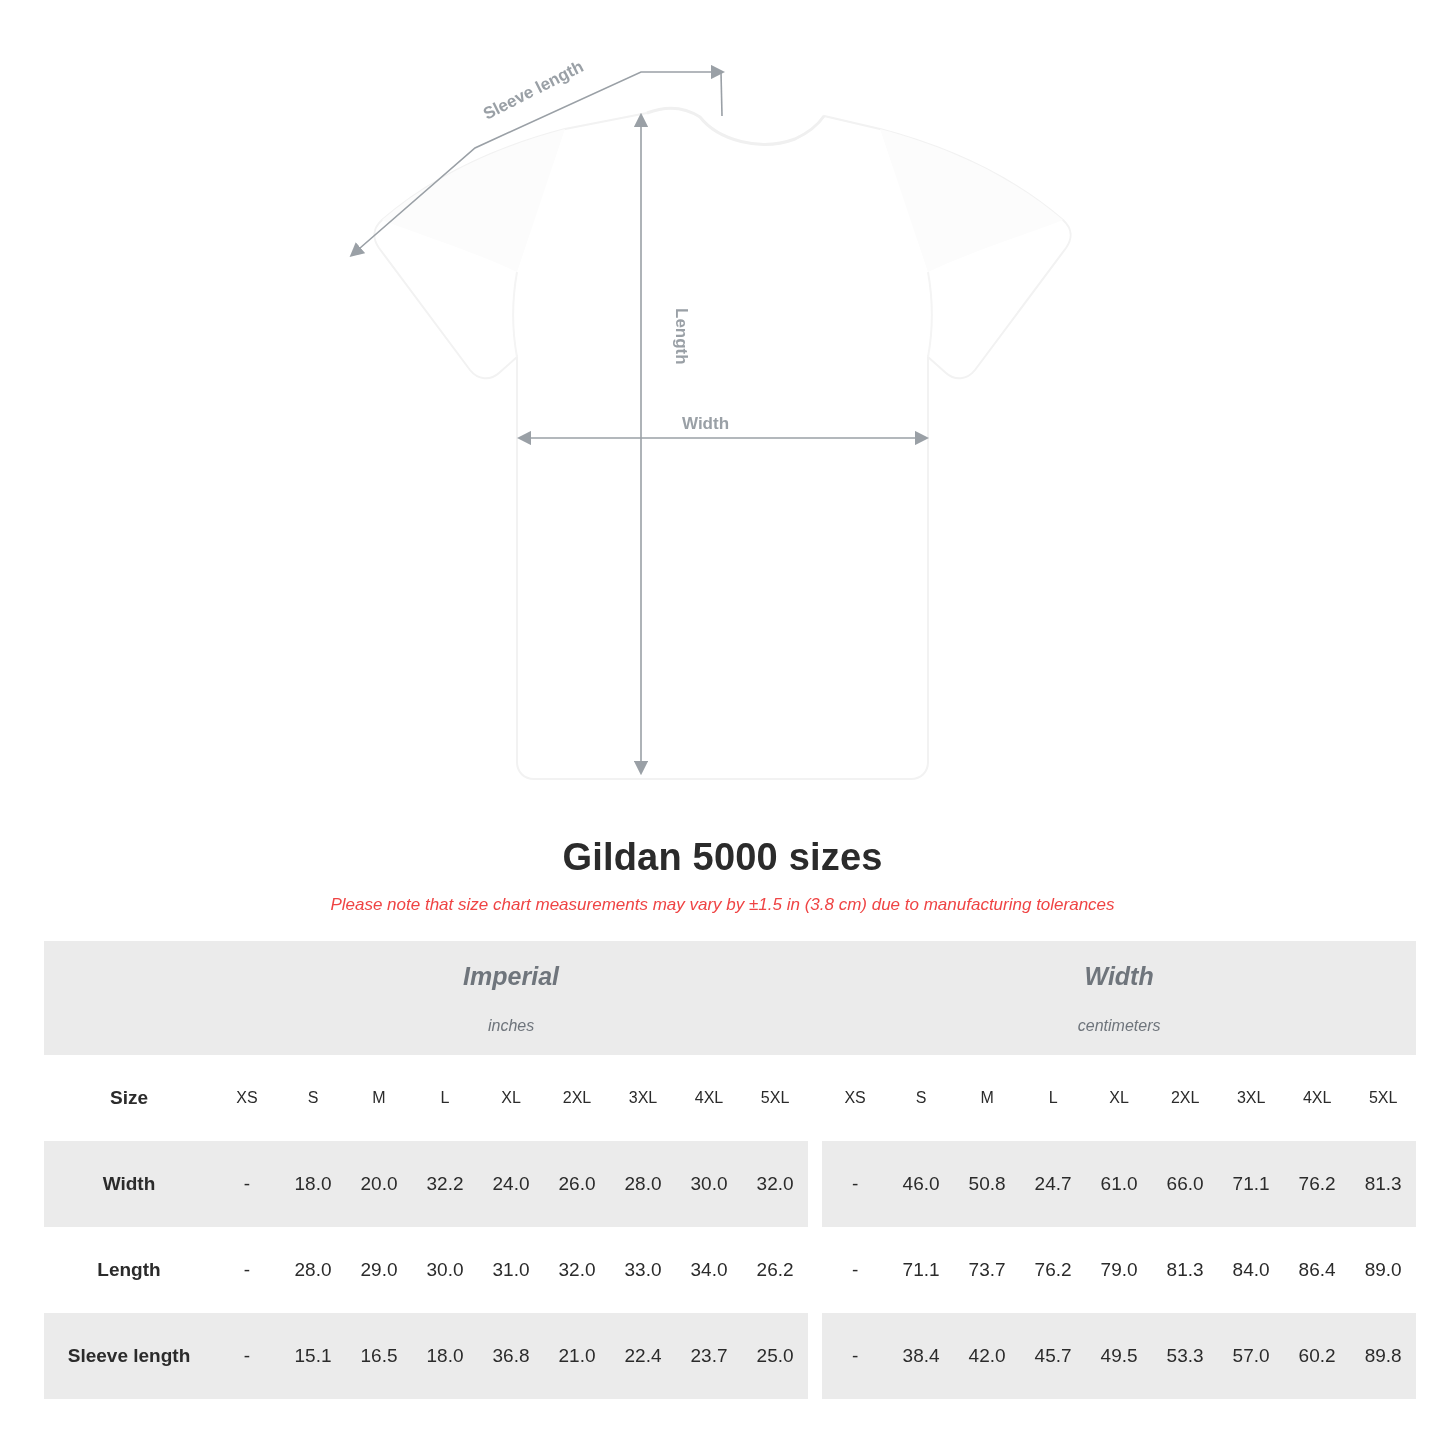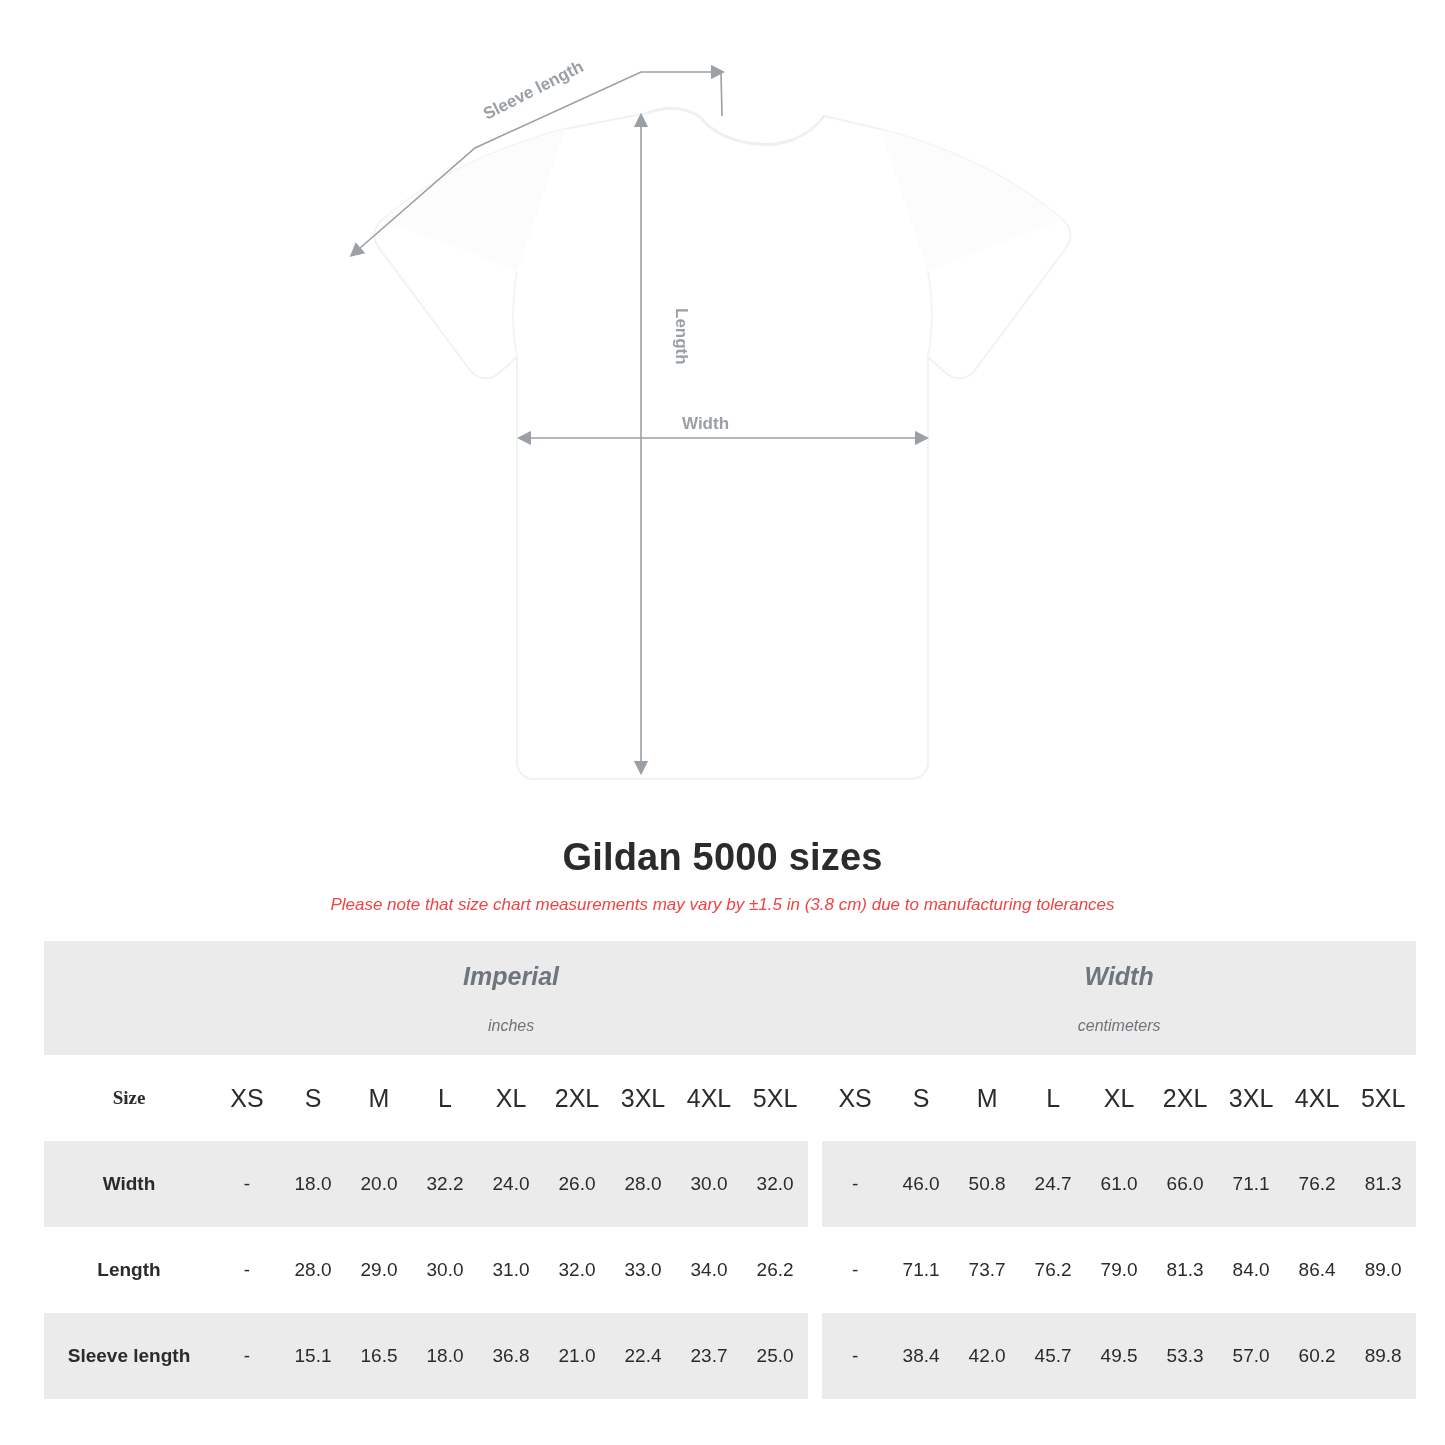--- a/index.html
+++ b/index.html
@@ -81,28 +81,27 @@
   .unit-sub {
     font-size: 16px;
     font-style: italic;
     color: #6f757c;
     margin-top: 26px;
   }
 
   
   .size-row td {
     height: 84px;
-    font-size: 25px;
+    font-size: 16px;
     font-weight: bold;
     background: #ffffff;
   }
   .size-row td.rowlabel {
     font-size: 19px;
     font-weight: bold;
-    font-family: Liberation Serif, serif;
   }
 
   
   .data-row td {
     height: 84px;
     font-size: 19px;
   }
   .data-row.shaded td {
     background: #ebebeb;
   }

